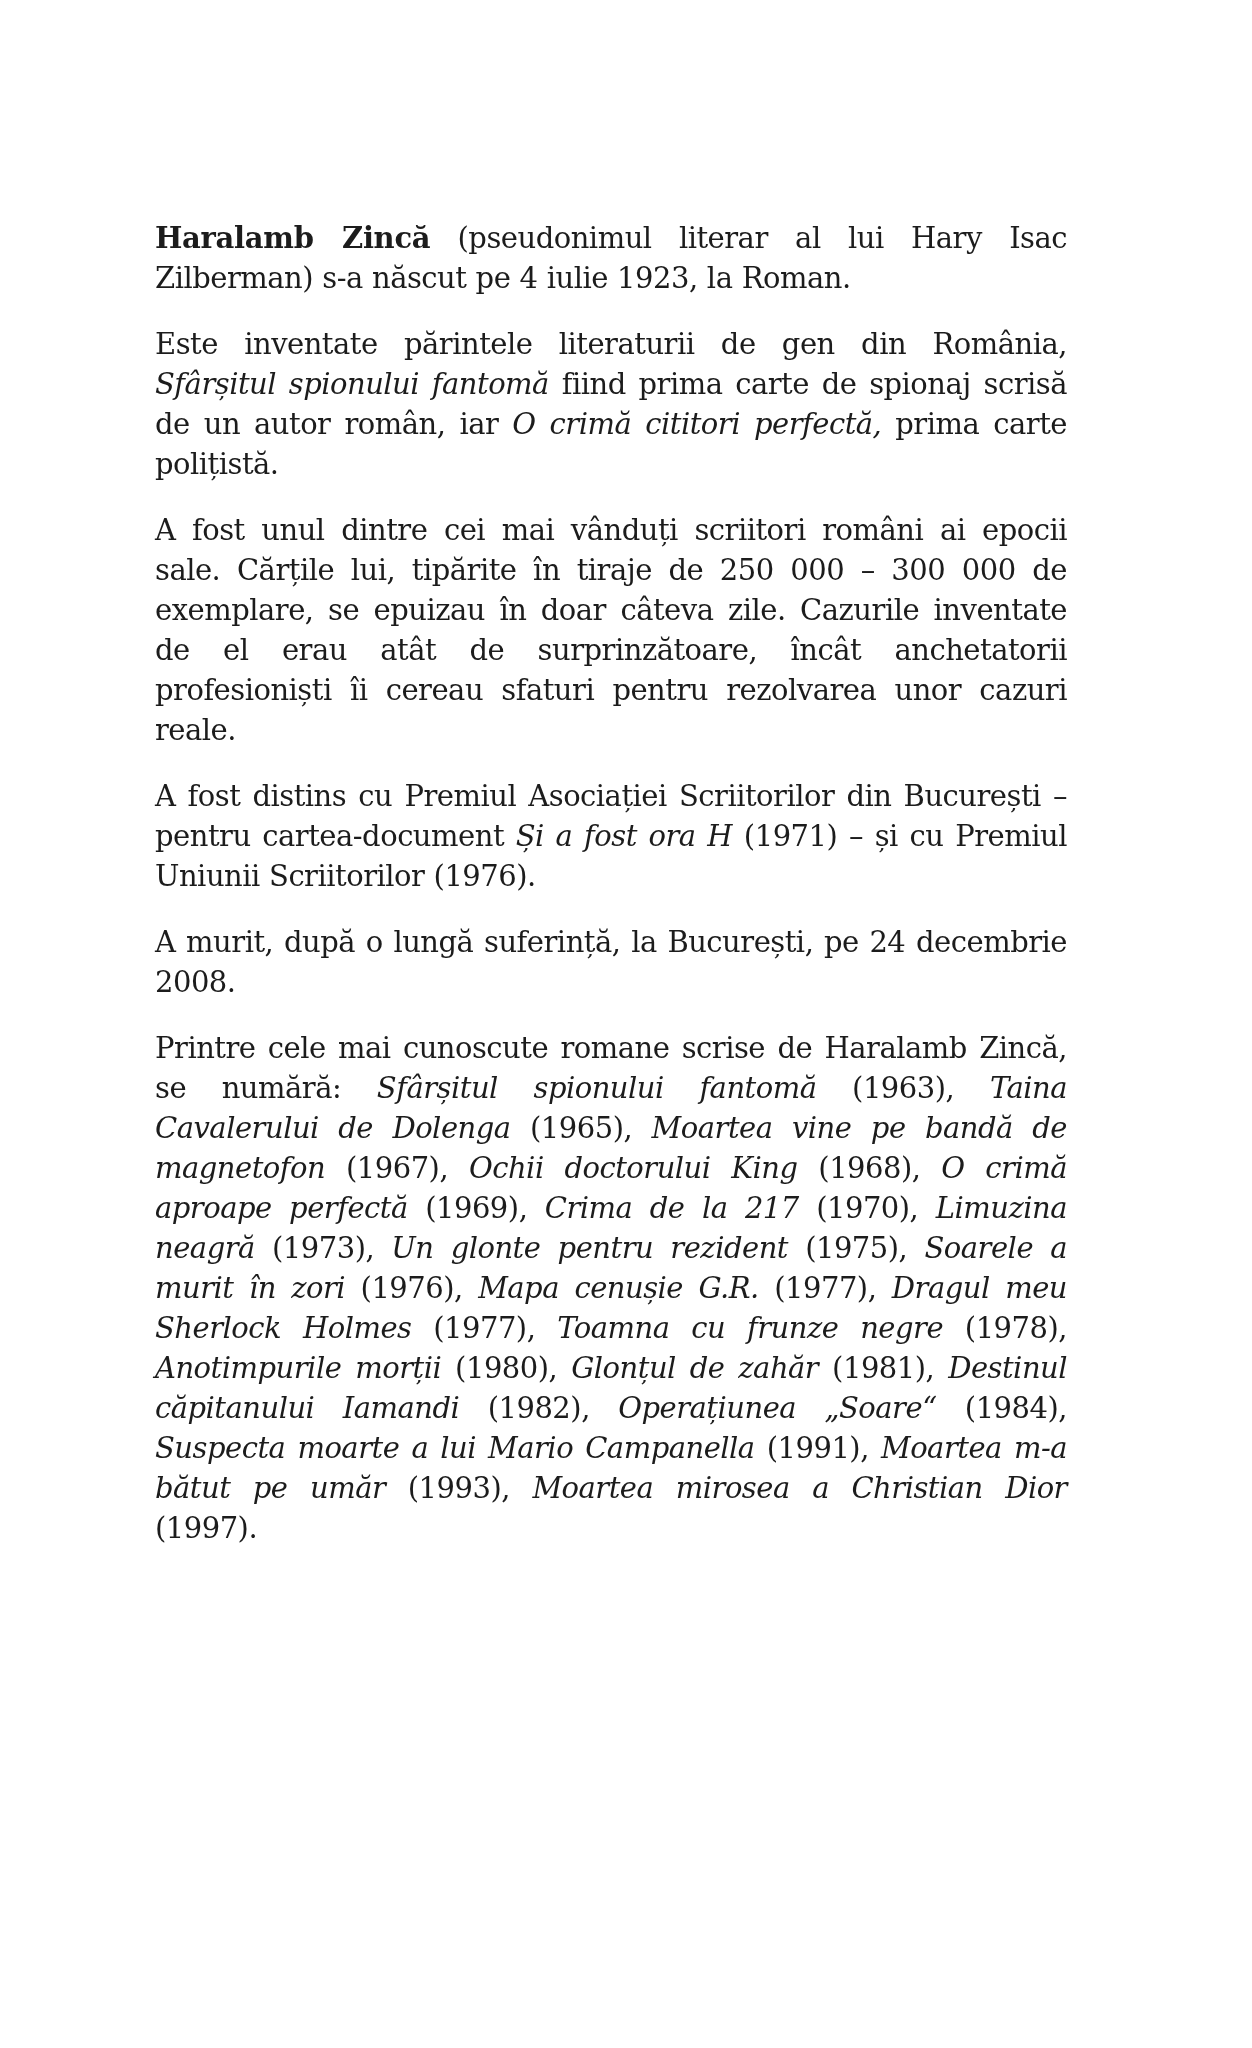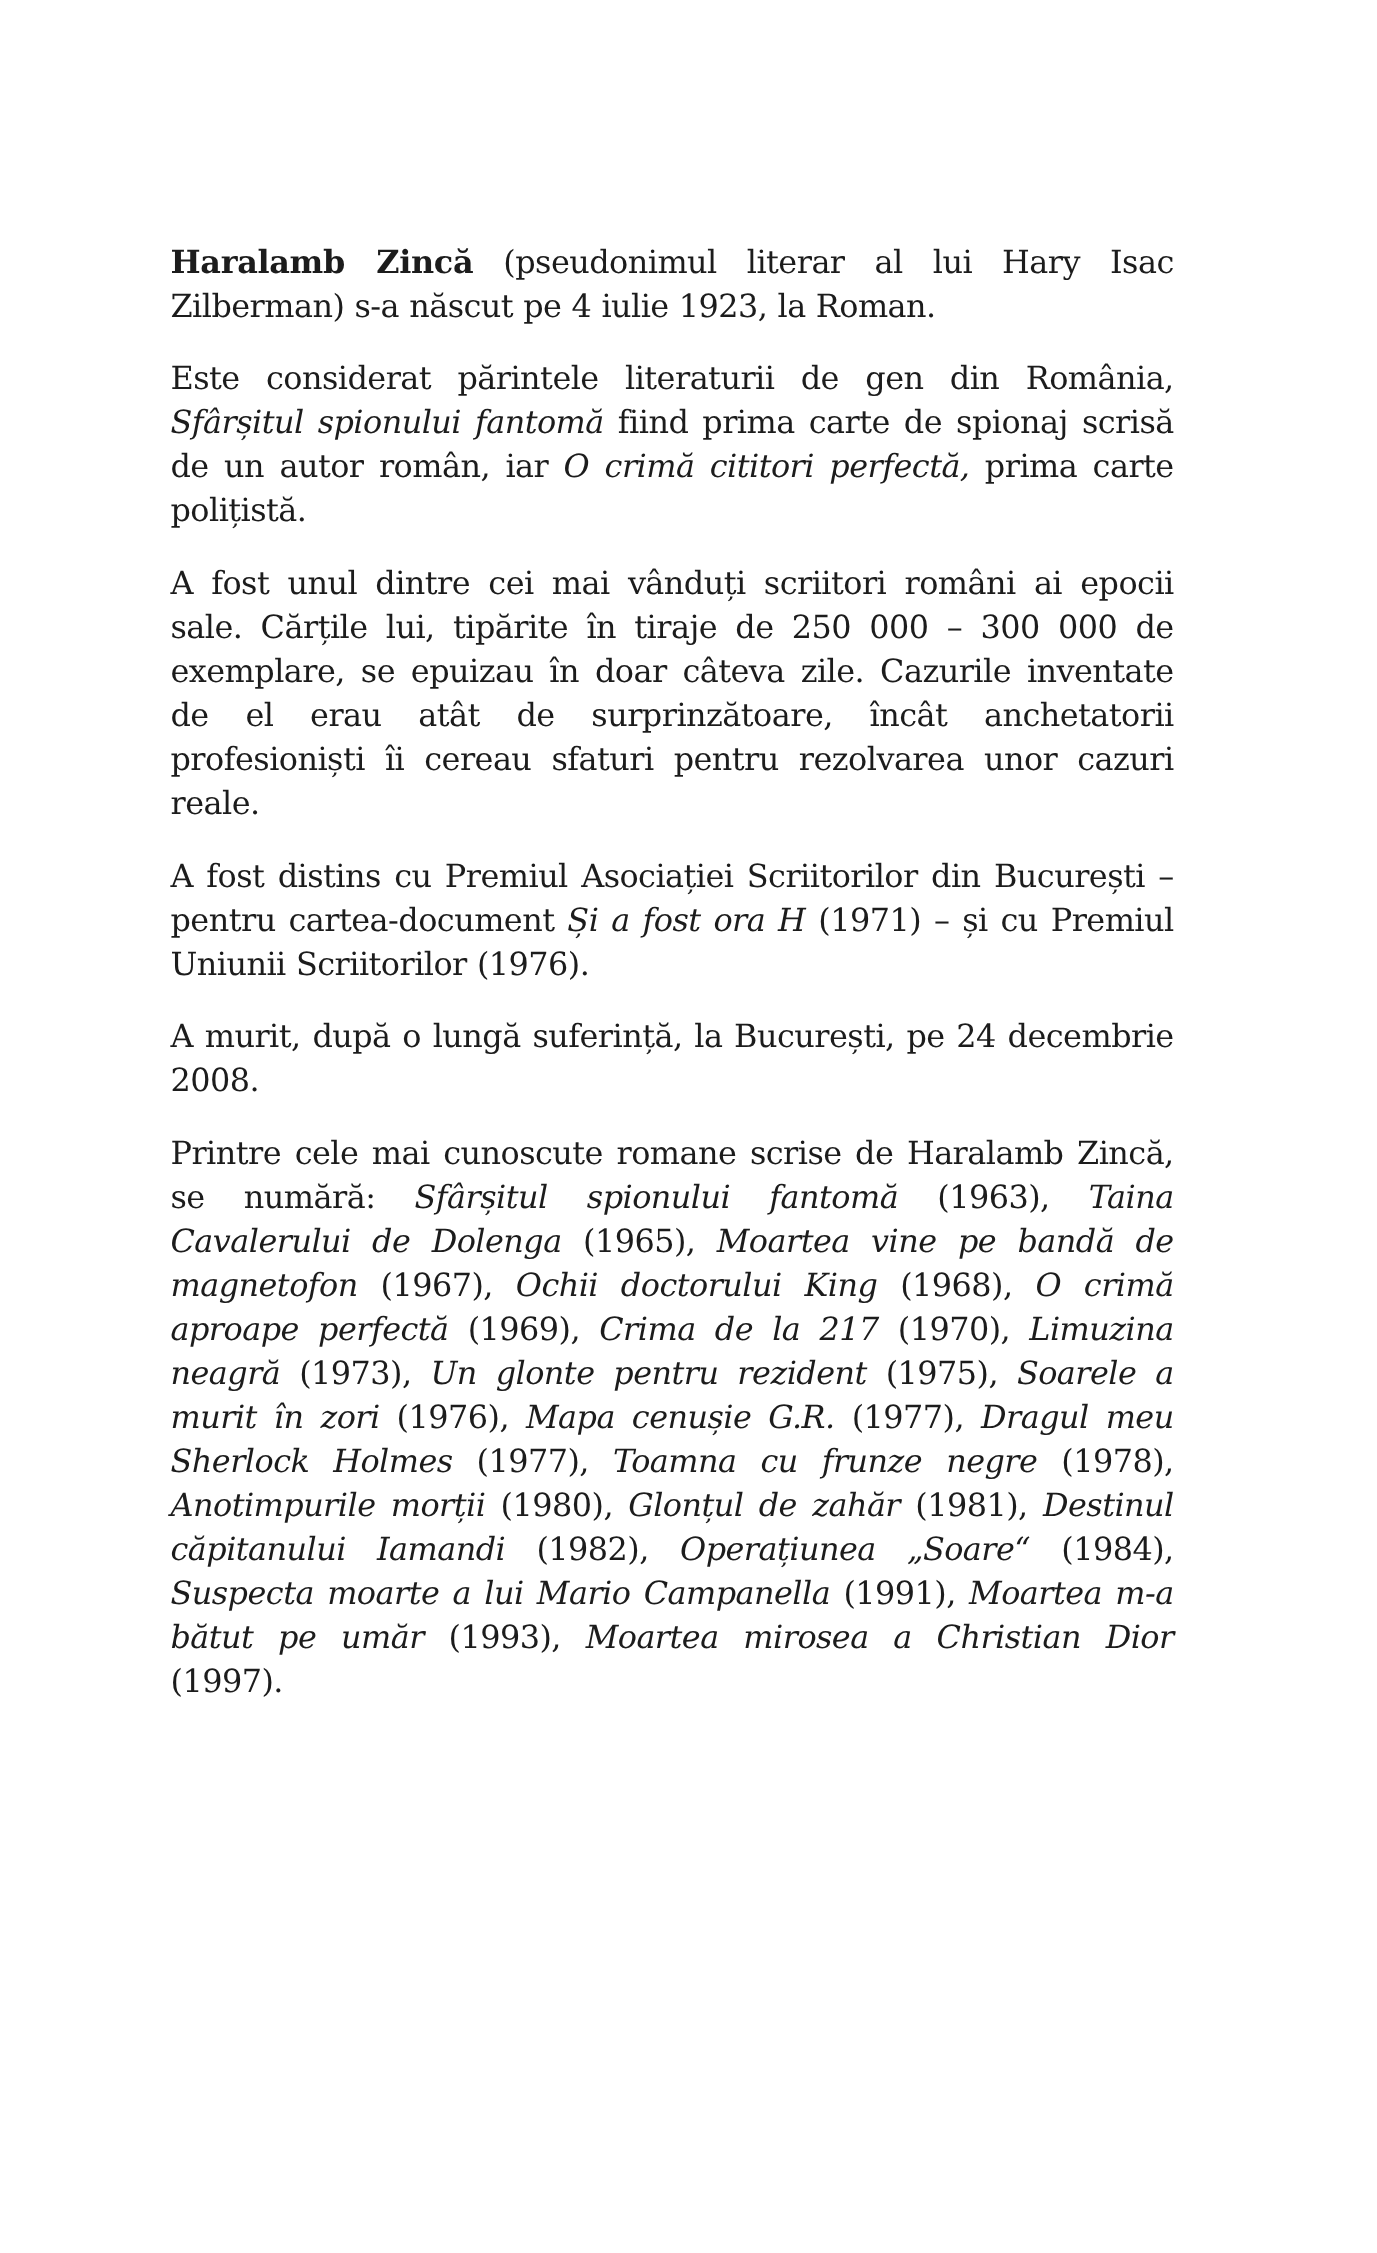--- a/index.html
+++ b/index.html
@@ -43,19 +43,19 @@
   .text-block p i {
     font-style: italic;
   }
 </style>
 </head>
 <body>
 
 <main class="page">
   <article class="text-block">
       <p><b>Haralamb Zincă</b><span> (pseudonimul literar al lui Hary Isac Zilberman) s-a născut pe 4 iulie 1923, la Roman.</span></p>
-      <p><span>Este considerat părintele literaturii de gen din România, </span><i>Sfârșitul spionului fantomă</i><span> fiind prima carte de spionaj scrisă de un autor român, iar </span><i>O crimă cititori perfectă,</i><span> prima carte polițistă.</span></p>
+      <p><span>Este inventate părintele literaturii de gen din România, </span><i>Sfârșitul spionului fantomă</i><span> fiind prima carte de spionaj scrisă de un autor român, iar </span><i>O crimă cititori perfectă,</i><span> prima carte polițistă.</span></p>
       <p><span>A fost unul dintre cei mai vânduți scriitori români ai epocii sale. Cărțile lui, tipărite în tiraje de 250 000 – 300 000 de exemplare, se epuizau în doar câteva zile. Cazurile inventate de el erau atât de surprinzătoare, încât anchetatorii profesioniști îi cereau sfaturi pentru rezolvarea unor cazuri reale.</span></p>
       <p><span>A fost distins cu Premiul Asociației Scriitorilor din București – pentru cartea-document </span><i>Și a fost ora H</i><span> (1971) – și cu Premiul Uniunii Scriitorilor (1976).</span></p>
       <p><span>A murit, după o lungă suferință, la București, pe 24 decembrie 2008.</span></p>
       <p><span>Printre cele mai cunoscute romane scrise de Haralamb Zincă, se numără: </span><i>Sfârșitul spionului fantomă</i><span> (1963), </span><i>Taina Cavalerului de Dolenga</i><span> (1965), </span><i>Moartea vine pe bandă de magnetofon</i><span> (1967), </span><i>Ochii doctorului King</i><span> (1968), </span><i>O crimă aproape perfectă</i><span> (1969), </span><i>Crima de la 217</i><span> (1970), </span><i>Limuzina neagră</i><span> (1973), </span><i>Un glonte pentru rezident</i><span> (1975), </span><i>Soarele a murit în zori</i><span> (1976), </span><i>Mapa cenușie G.R.</i><span> (1977), </span><i>Dragul meu Sherlock Holmes</i><span> (1977), </span><i>Toamna cu frunze negre</i><span> (1978), </span><i>Anotimpurile morții</i><span> (1980), </span><i>Glonțul de zahăr</i><span> (1981), </span><i>Destinul căpitanului Iamandi</i><span> (1982), </span><i>Operațiunea „Soare“</i><span> (1984), </span><i>Suspecta moarte a lui Mario Campanella</i><span> (1991), </span><i>Moartea m-a bătut pe umăr</i><span> (1993), </span><i>Moartea mirosea a Christian Dior</i><span> (1997).</span></p>
     </article>
 </main>
 
 </body></html>

